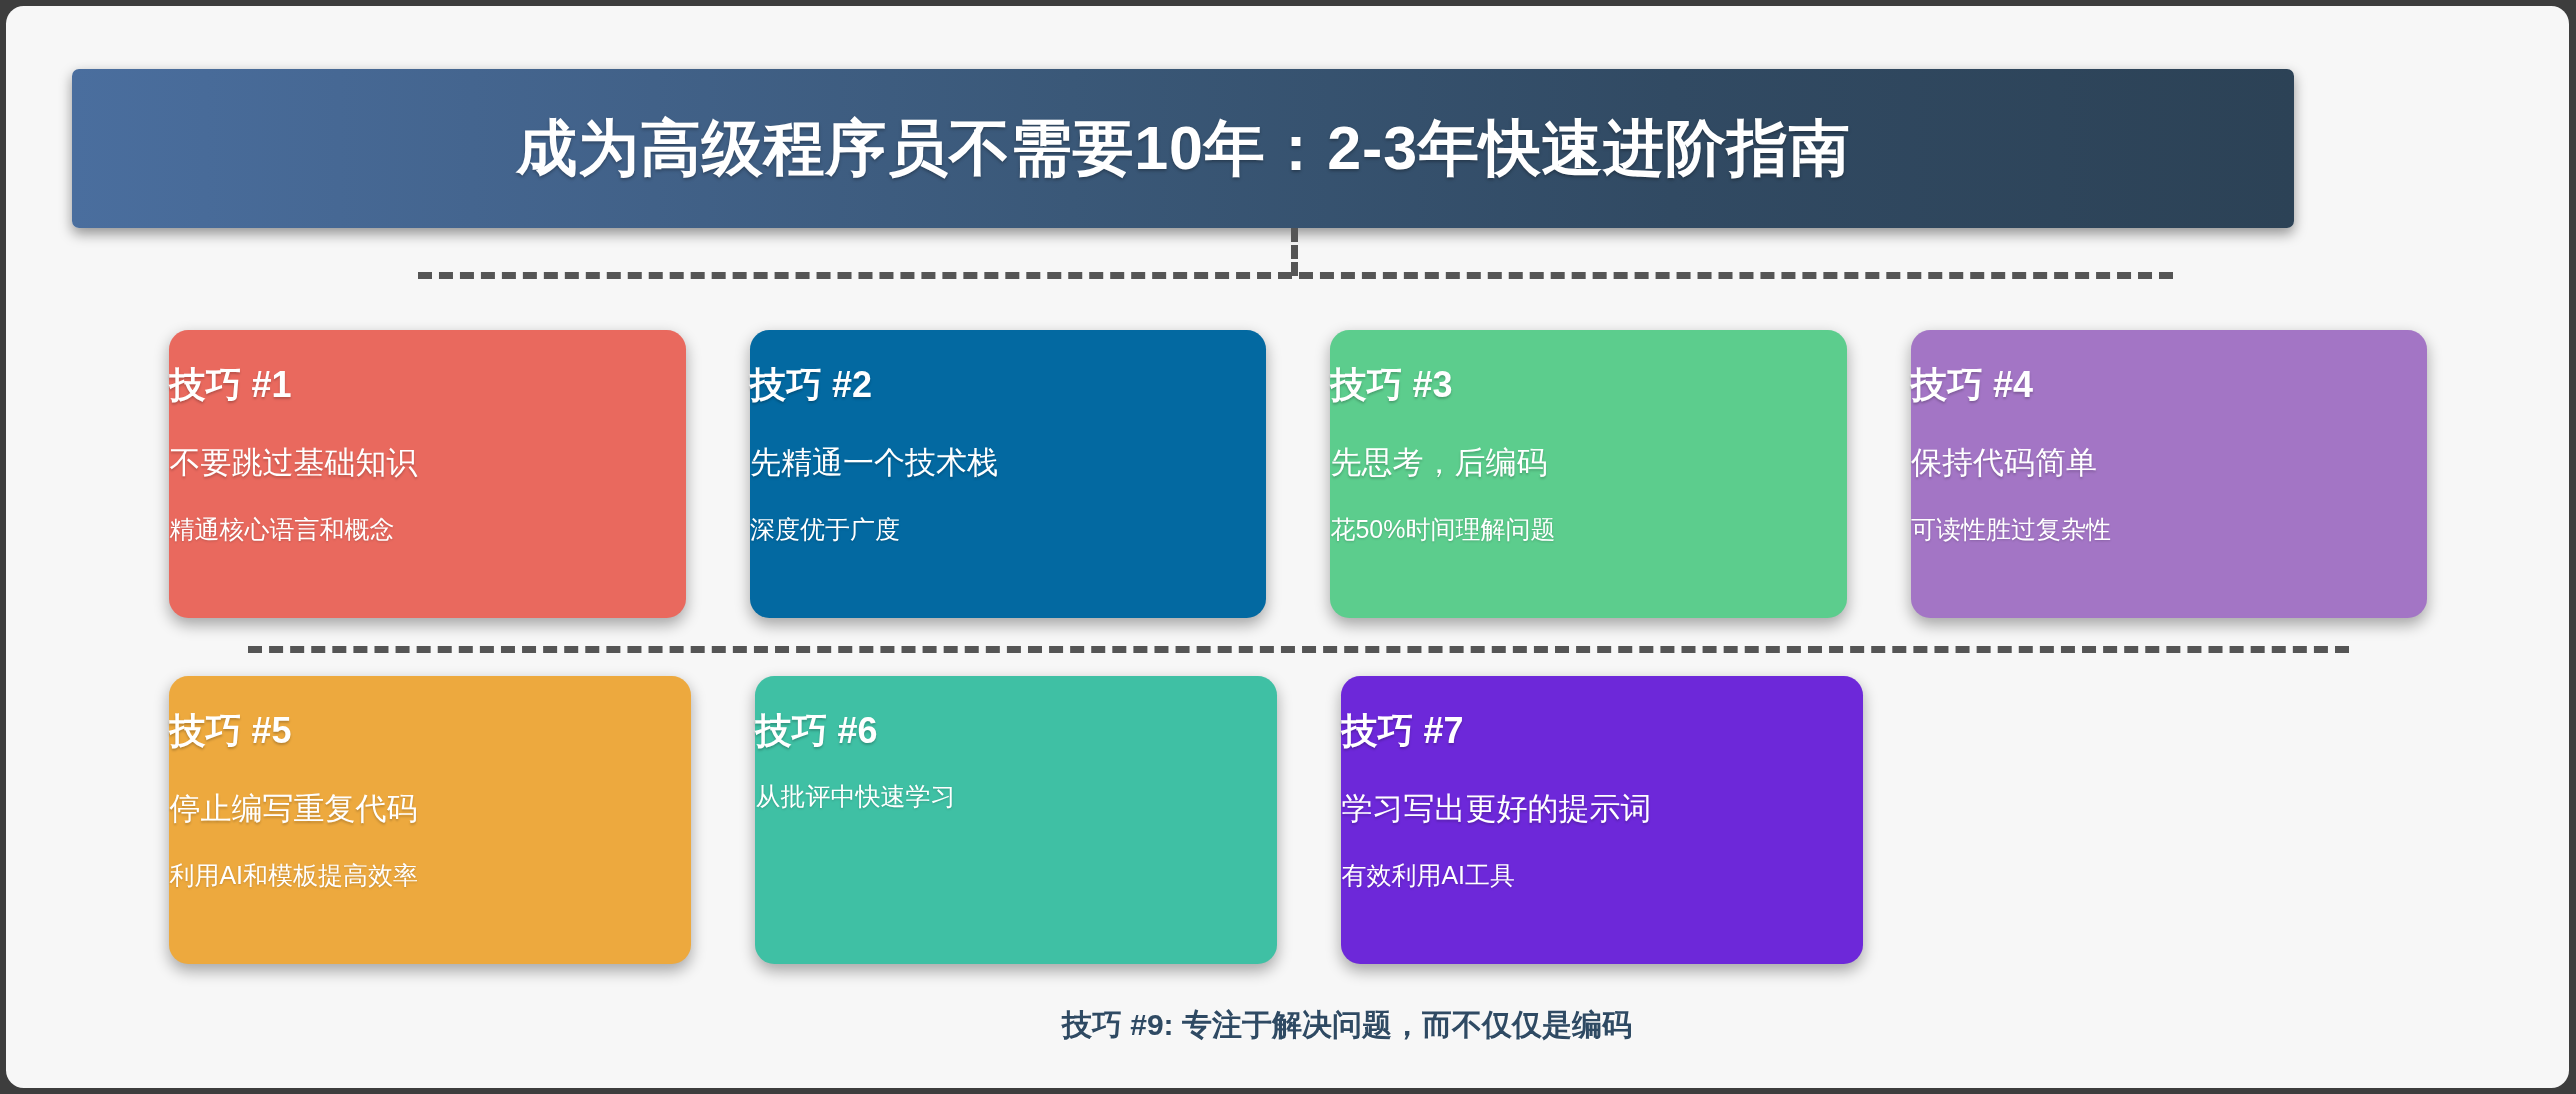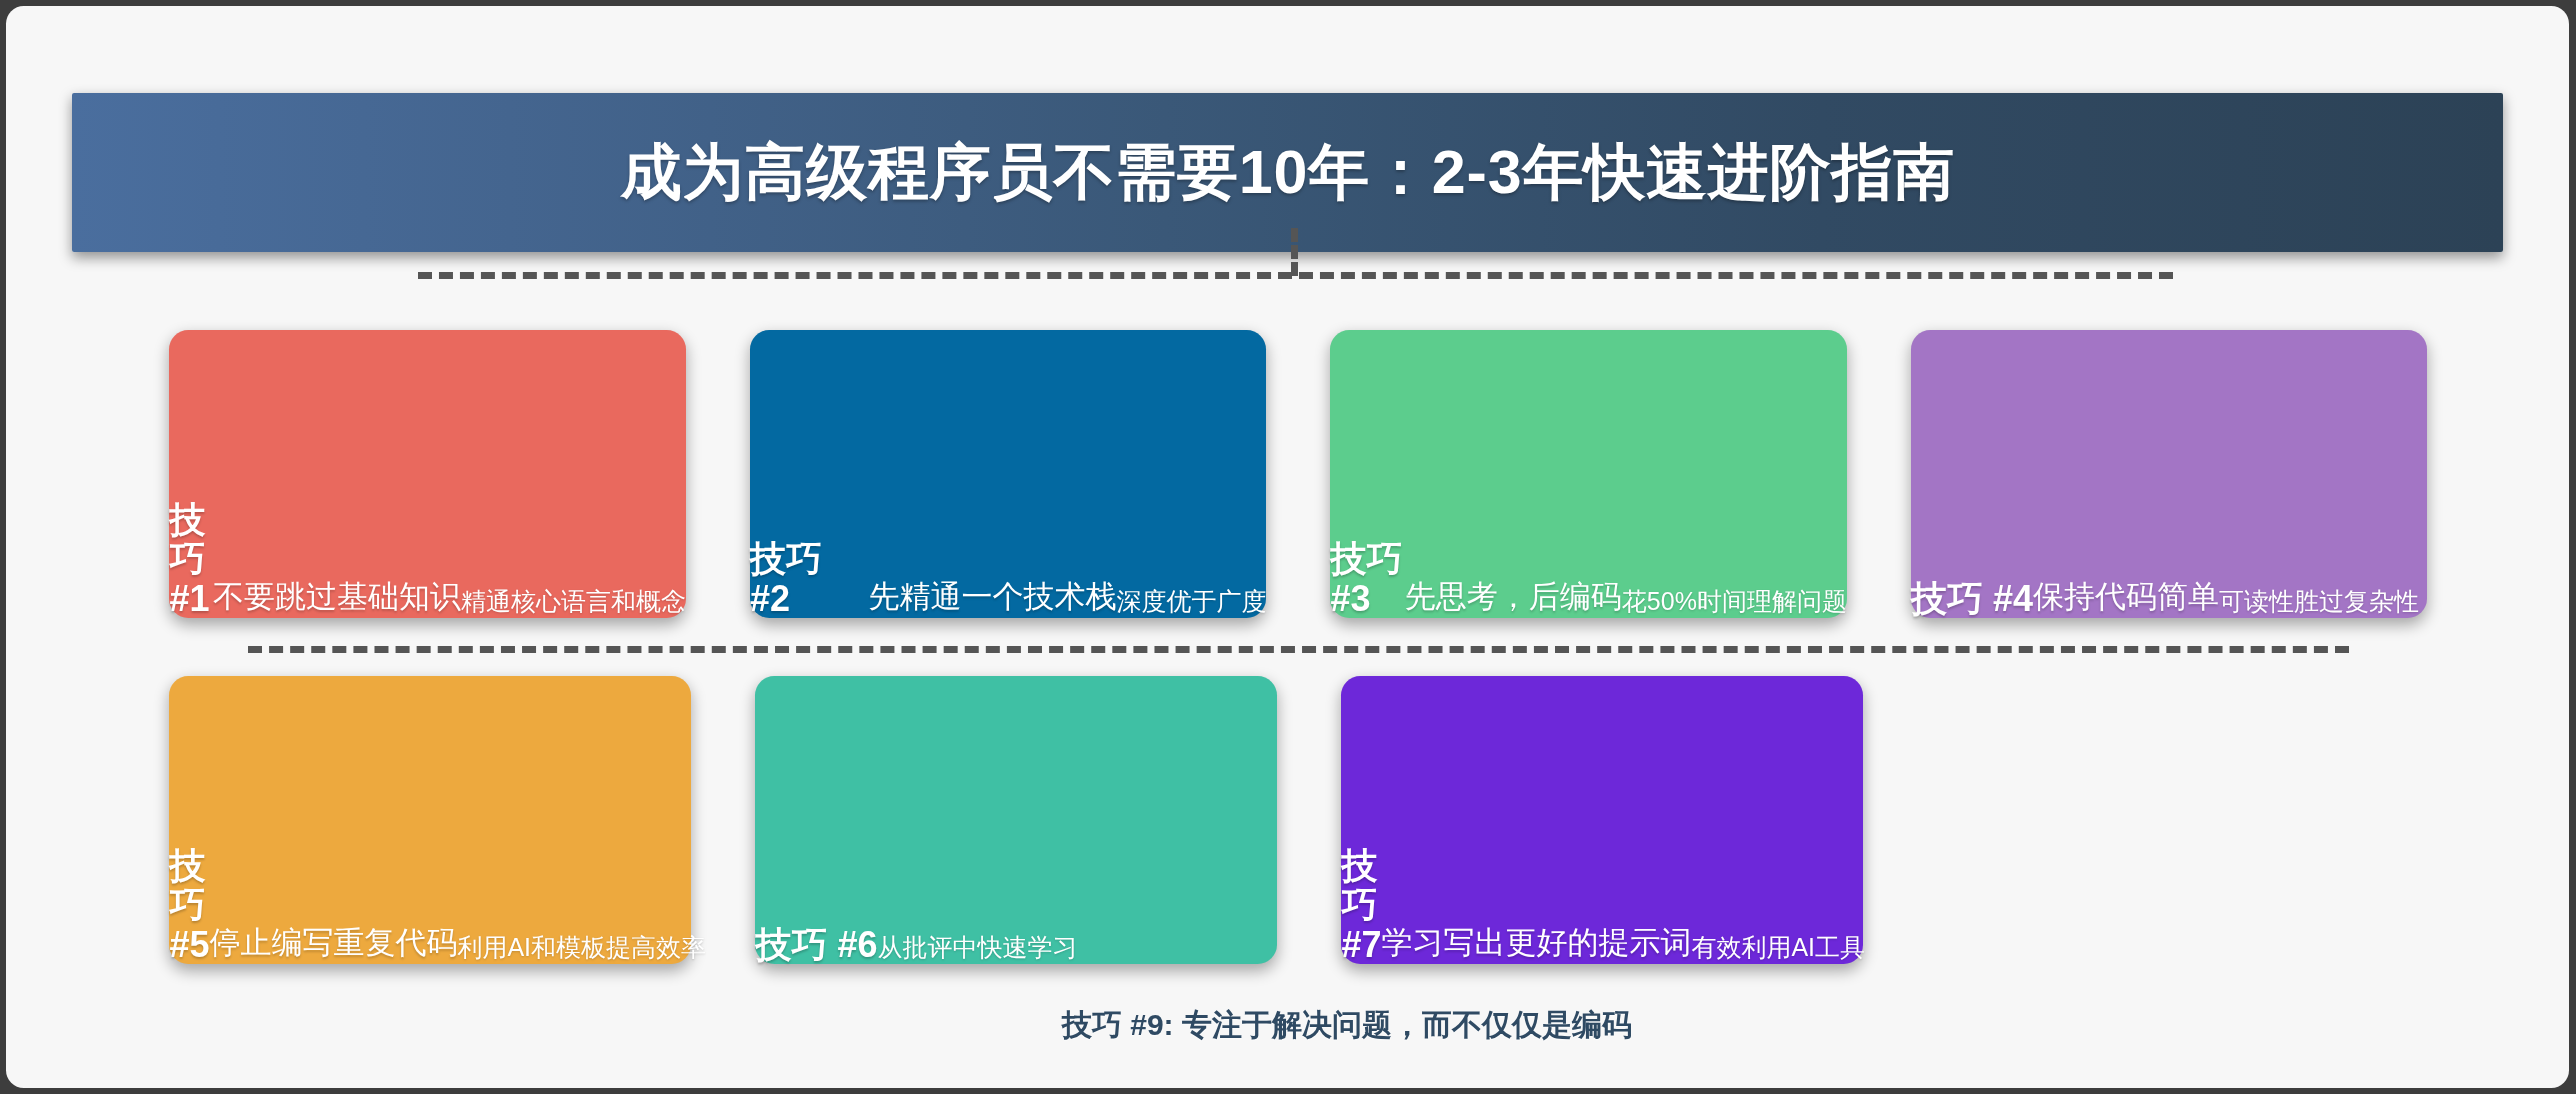--- a/index.html
+++ b/index.html
@@ -29,29 +29,28 @@
     background: #f7f7f7;
     border-radius: 17.7px;
     overflow: hidden;
   }
 
   
   #title-banner {
     position: absolute;
     left: 66px;
     top: 63px;
-    width: 2431px;
+    width: 2222px;
     height: 159px;
-    border-radius: 2px;
+    border-radius: 7px;
     background: linear-gradient(90deg, #4a6e9e 0%, #44658f 18%, #3a5878 45%, #314a63 72%, #2c4256 100%);
     box-shadow: 0 5.6px 13px rgba(0,0,0,0.40);
     display: flex;
     align-items: center;
     justify-content: center;
-    margin-top: 24px;
   }
   #title-text {
     color: #ffffff;
     font-size: 61px;
     font-weight: bold;
     letter-spacing: 0.8px;
     white-space: nowrap;
     text-shadow: 0 1.6px 3.2px rgba(0,0,0,0.28);
   }
 
@@ -90,23 +89,24 @@
   }
   #row-1 { left: 163px; top: 324px; width: 2258px; height: 288px; }
   #row-2 { left: 163px; top: 670px; width: 2568px; height: 288px; border-radius: 6px; }
 
   .card {
     width: 522px;
     height: 288px;
     border-radius: 19.3px;
     box-shadow: 0 6.4px 14.5px rgba(0,0,0,0.33);
     display: flex;
-    flex-direction: row;
-    align-items: flex-end;
+    flex-direction: column;
+    align-items: flex-start;
     box-sizing: border-box;
+    padding-top: 35px;
   }
   .card-title {
     color: #ffffff;
     font-size: 36px;
     font-weight: bold;
     line-height: 1.1;
     text-shadow: 0 1.6px 2.4px rgba(0,0,0,0.22);
   }
   .card-headline {
     color: #ffffff;

